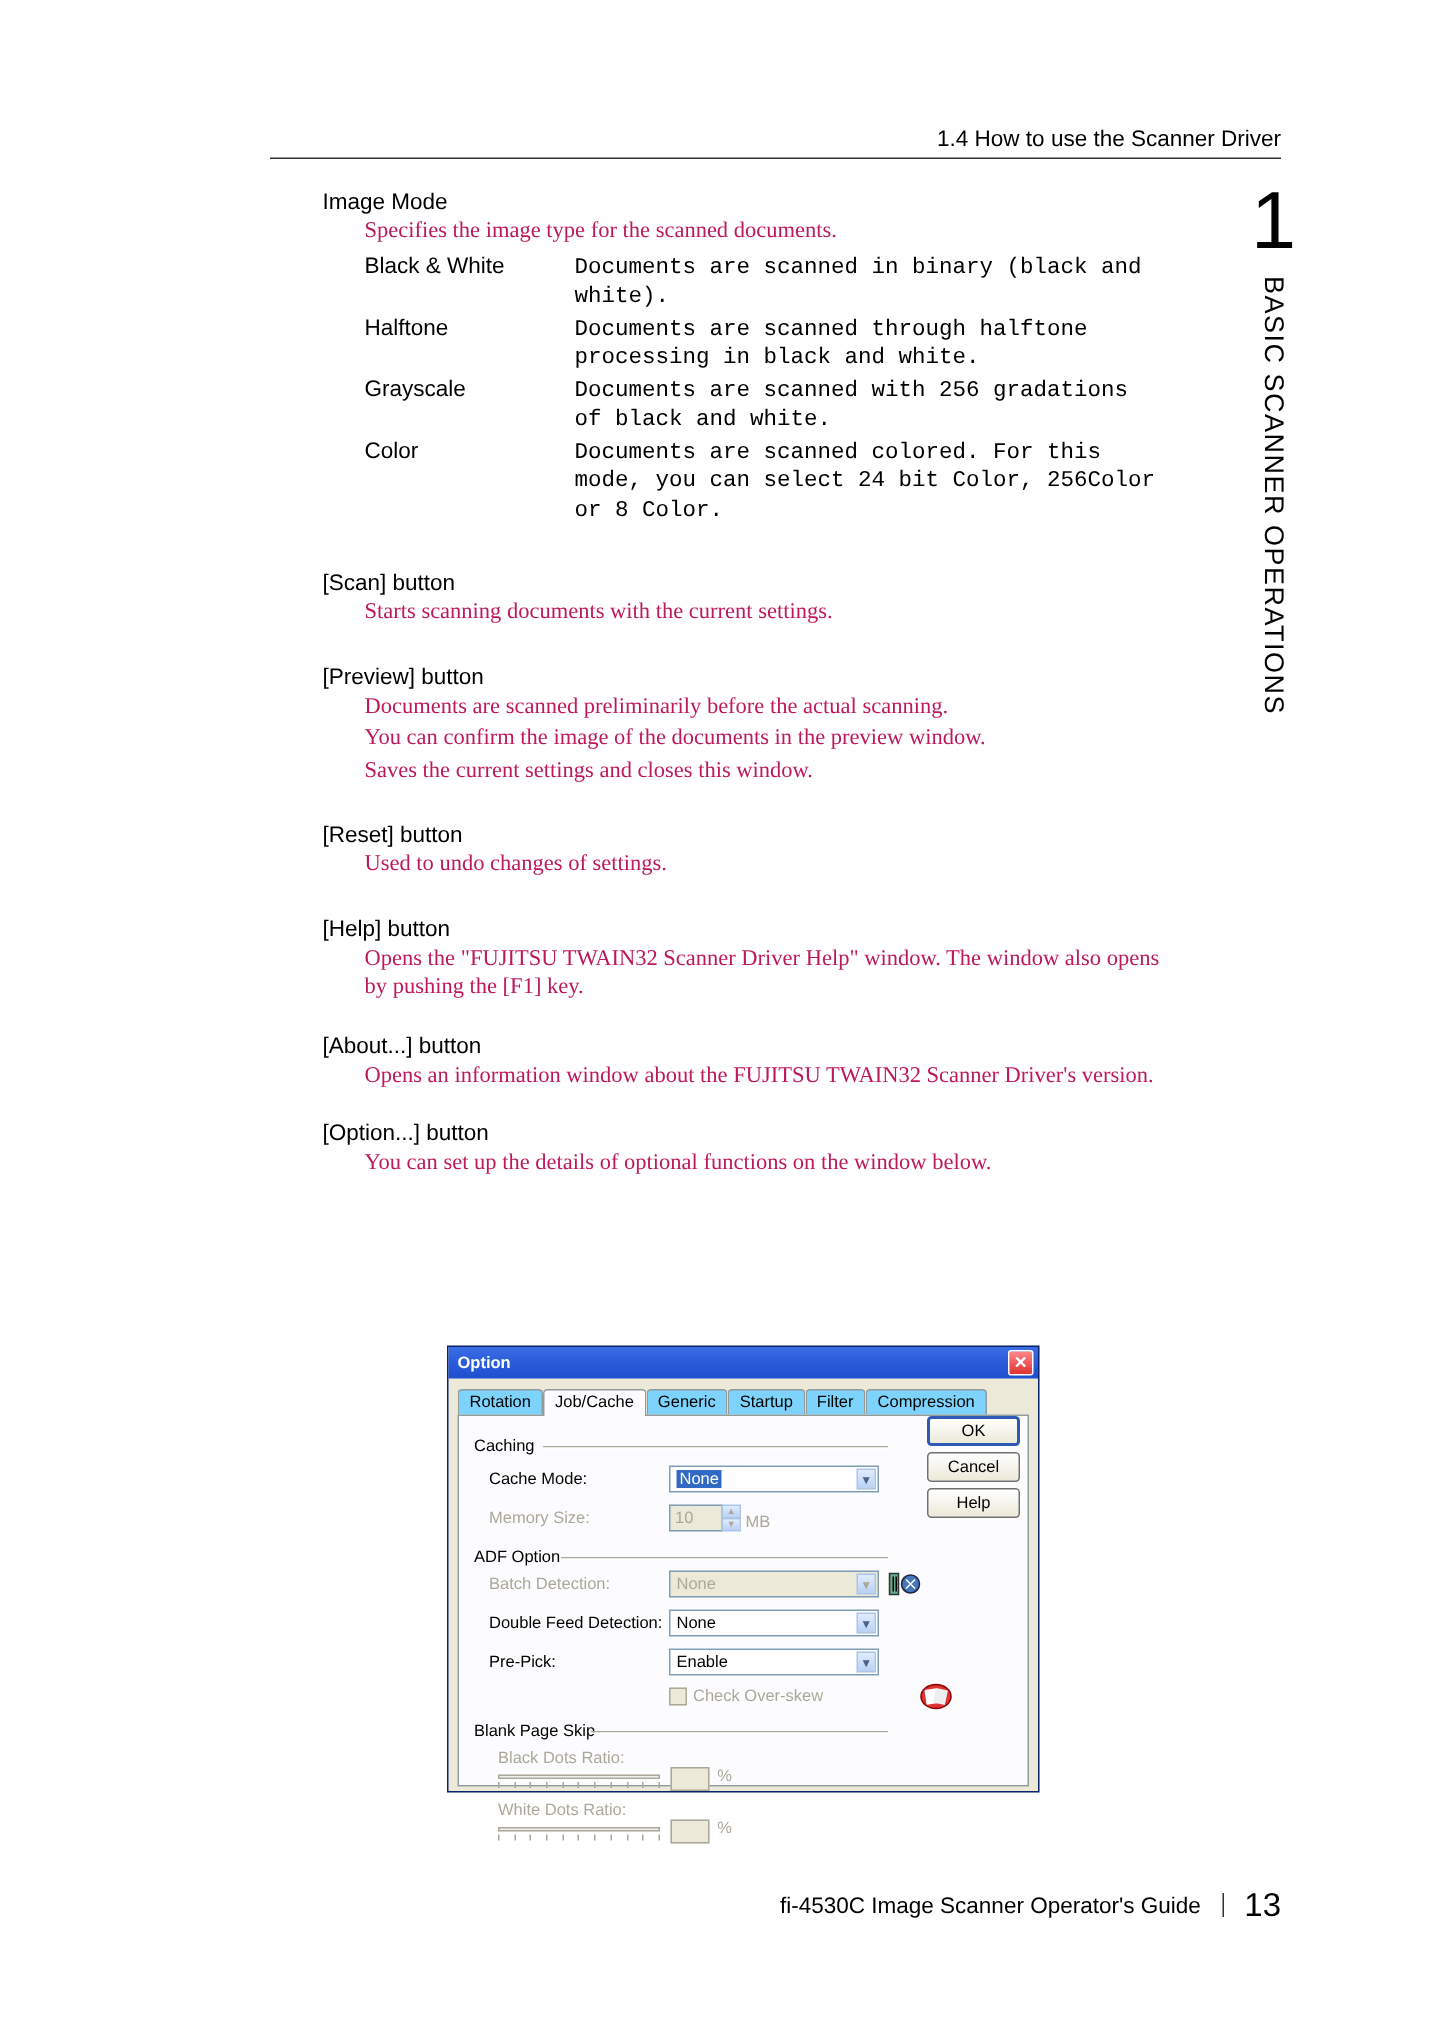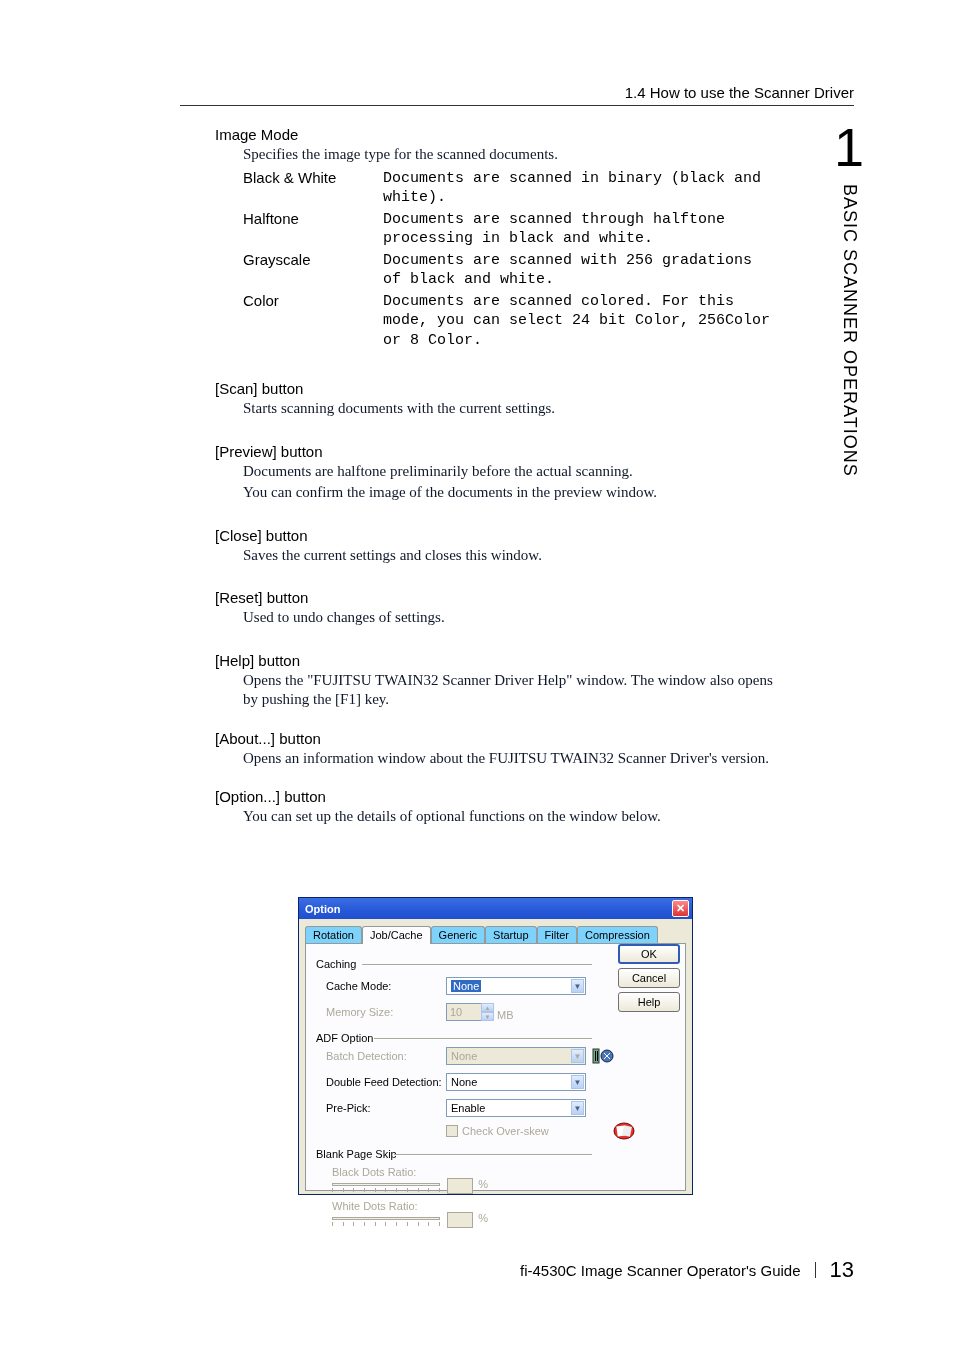--- a/index.html
+++ b/index.html
@@ -32,21 +32,21 @@
     }
     .heading {
       font-size: 15px;
       font-family: Arial;
       color: #000;
       margin-top: 18px;
     }
     .desc {
       font-size: 15px;
       font-family: Times New Roman, serif;
-      color: #0f172a;
+      color: #be185d;
       margin-left: 28px;
       margin-top: 2px;
       line-height: 1.3;
     }
     .mode-table {
       margin-left: 28px;
       margin-top: 4px;
     }
     .mode-row {
       display: flex;
@@ -376,24 +376,23 @@
     <div class="mode-row">
       <div class="mode-label">Color</div>
       <div class="mode-desc">Documents are scanned colored. For this mode, you can select 24 bit Color, 256Color or 8 Color.</div>
     </div>
   </div>
 
   <div class="heading" style="margin-top:30px">[Scan] button</div>
   <div class="desc">Starts scanning documents with the current settings.</div>
 
   <div class="heading" style="margin-top:24px">[Preview] button</div>
-  <div class="desc">Documents are halftone preliminarily before the actual scanning.</div>
+  <div class="desc">Documents are scanned preliminarily before the actual scanning.</div>
   <div class="desc">You can confirm the image of the documents in the preview window.</div>
 
-  <div class="heading" style="margin-top:24px">[Close] button</div>
   <div class="desc">Saves the current settings and closes this window.</div>
 
   <div class="heading" style="margin-top:24px">[Reset] button</div>
   <div class="desc">Used to undo changes of settings.</div>
 
   <div class="heading" style="margin-top:24px">[Help] button</div>
   <div class="desc">Opens the "FUJITSU TWAIN32 Scanner Driver Help" window. The window also opens by pushing the [F1] key.</div>
 
   <div class="heading" style="margin-top:20px">[About...] button</div>
   <div class="desc">Opens an information window about the FUJITSU TWAIN32 Scanner Driver's version.</div>

